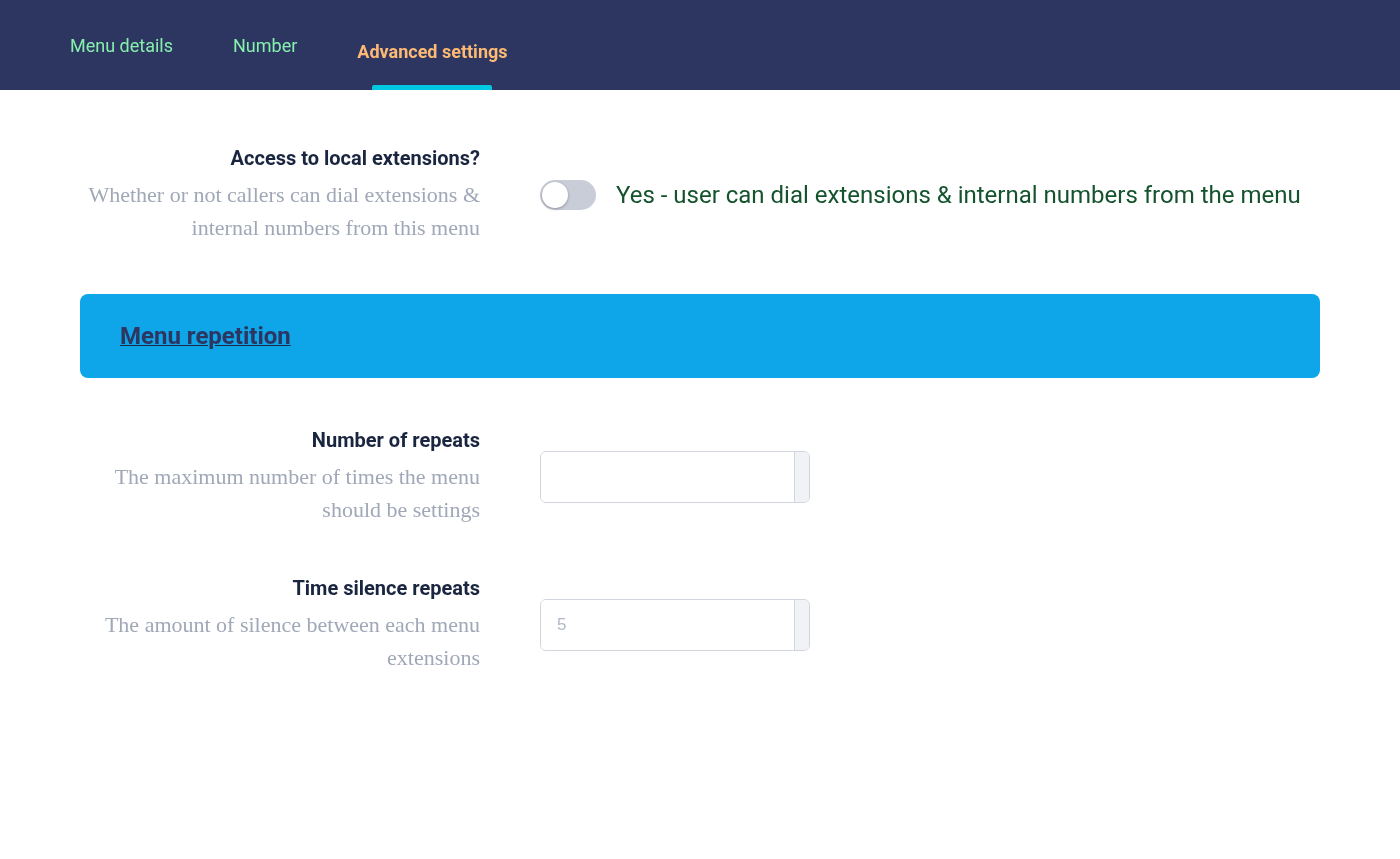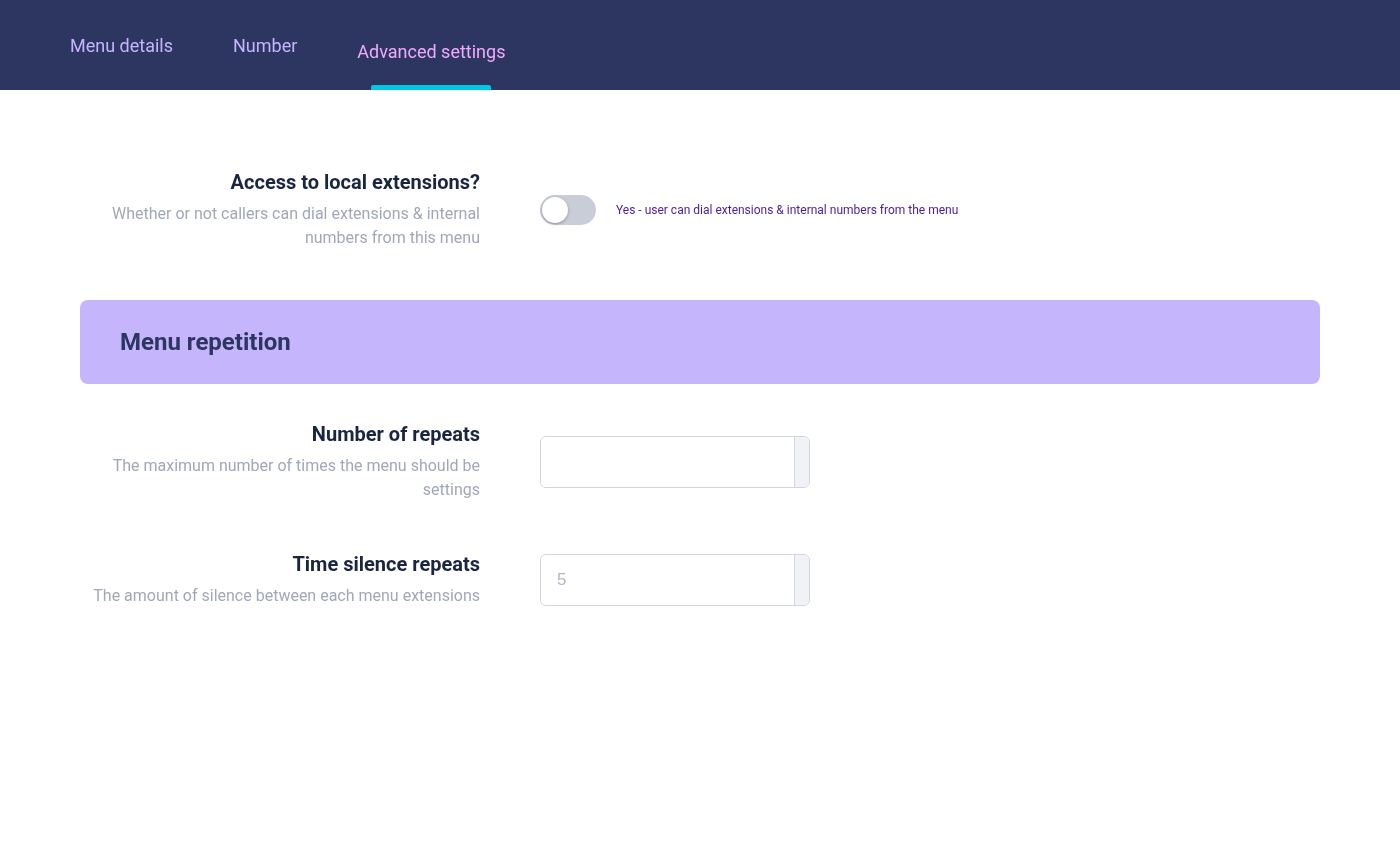--- a/index.html
+++ b/index.html
@@ -22,48 +22,48 @@
       display: flex;
       align-items: stretch;
       height: 90px;
       padding: 0 40px;
     }
 
     .nav-item {
       display: flex;
       align-items: center;
       padding: 0 30px;
-      color: #c4b5fd;
+      color: #86efac;
       font-size: 18px;
       cursor: pointer;
       position: relative;
       text-decoration: none;
     }
 
     .nav-item.active {
-      color: #f0abfc;
-      font-weight: 400;
+      color: #fdba74;
+      font-weight: 700;
       margin-top: 12px;
     }
 
     .nav-item.active::after {
       content: '';
       position: absolute;
       bottom: 0;
       left: 50%;
       transform: translateX(-50%);
       width: 120px;
       height: 5px;
       background: #00c8e0;
       border-radius: 2px 2px 0 0;
     }
 
     
     .content {
-      padding: 80px 80px;
+      padding: 56px 80px;
     }
 
     
     .setting-row {
       display: flex;
       align-items: center;
       margin-bottom: 50px;
     }
 
     .setting-label-group {
@@ -73,23 +73,24 @@
     }
 
     .setting-title {
       font-size: 20px;
       font-weight: 700;
       color: #1a2540;
       margin-bottom: 8px;
     }
 
     .setting-desc {
-      font-size: 16px;
+      font-size: 22px;
       color: #a0a8b8;
       line-height: 1.5;
+      font-family: Liberation Serif, serif;
     }
 
     .setting-control {
       display: flex;
       align-items: center;
       flex: 1;
     }
 
     
     .toggle-wrapper {
@@ -114,30 +115,31 @@
       background: #fff;
       border-radius: 50%;
       position: absolute;
       top: 2px;
       left: 2px;
       box-shadow: 0 1px 3px rgba(0,0,0,0.3);
       transition: left 0.2s;
     }
 
     .toggle-label {
-      font-size: 12px;
-      color: #4c1d95;
+      font-size: 24px;
+      color: #14532d;
     }
 
     
     .section-banner {
-      background: #c4b5fd;
+      background: #0ea5e9;
       border-radius: 8px;
       padding: 28px 40px;
-      margin-bottom: 38px;
+      margin-bottom: 50px;
+      text-decoration: underline;
     }
 
     .section-banner-title {
       font-size: 24px;
       font-weight: 700;
       color: #2d3561;
     }
 
     
     .input-group {

